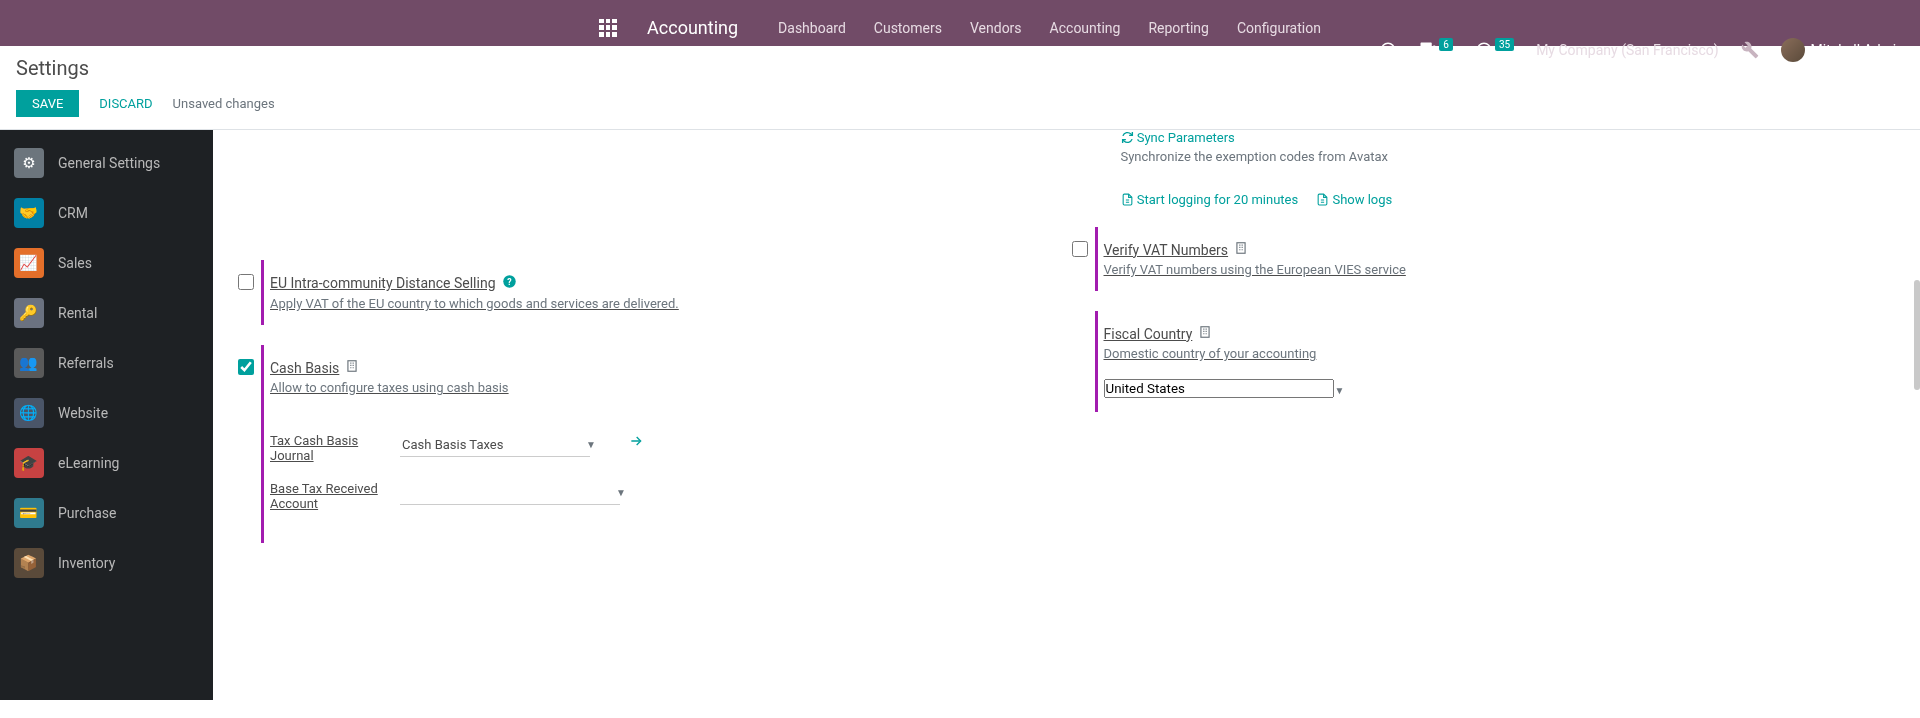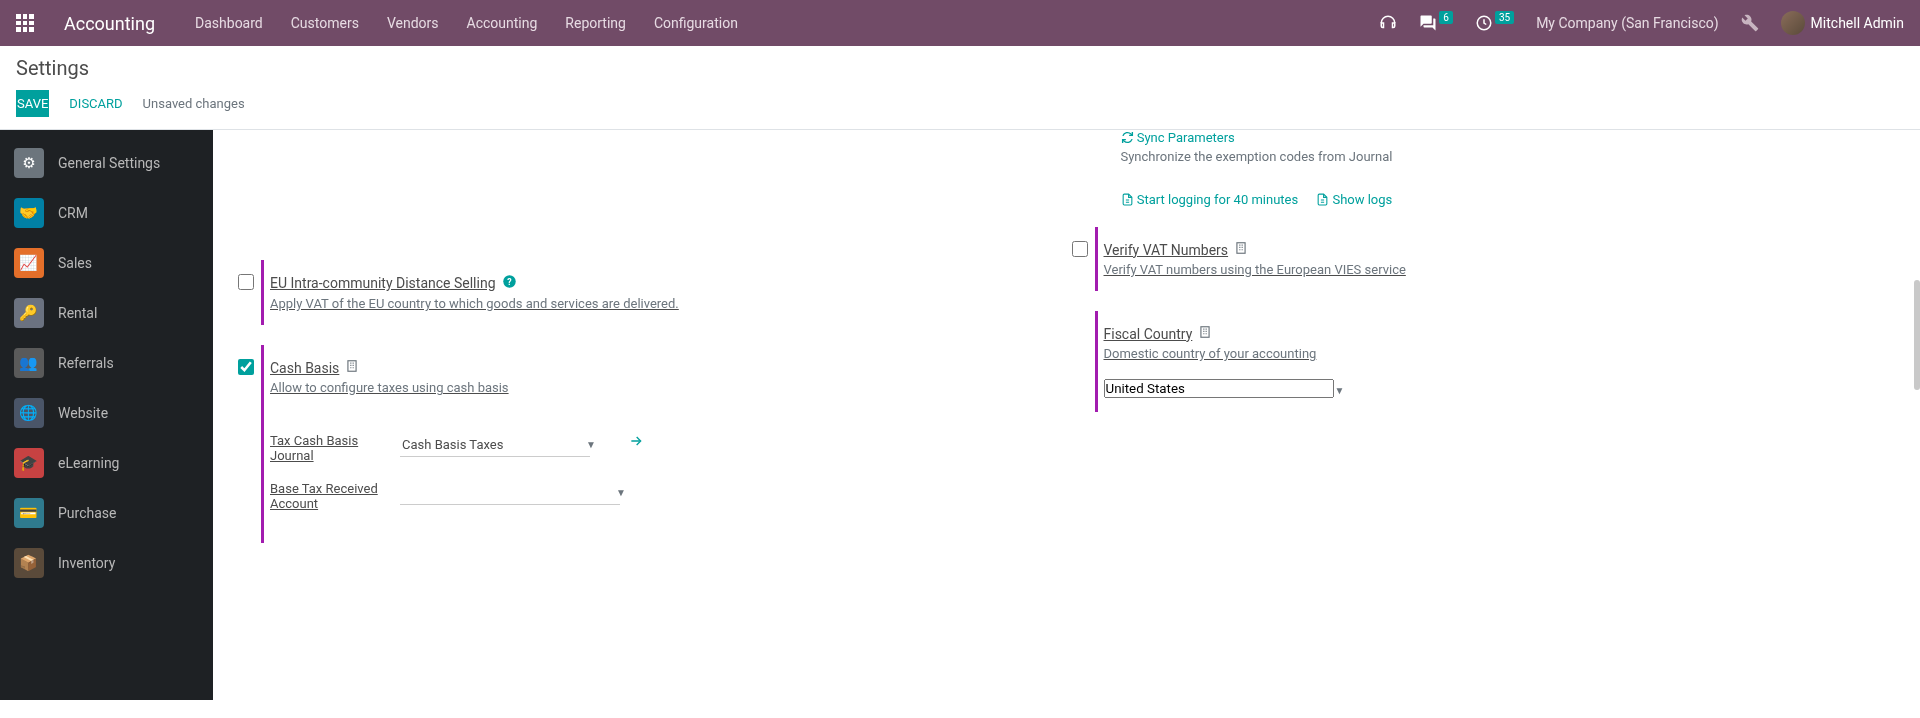--- a/index.html
+++ b/index.html
@@ -1,19 +1,19 @@
 <!DOCTYPE html>
 <html><head>
 <meta charset="utf-8">
 <style>
 * { margin: 0; padding: 0; box-sizing: border-box; font-family: -apple-system, BlinkMacSystemFont, "Segoe UI", Roboto, sans-serif; }
 body { background: #fff; color: #4c4c4c; font-size: 13px; }
 
 
-.navbar { background: #714B67; height: 46px; display: flex; align-items: center; padding: 4px 16px; color: #fff; }
+.navbar { background: #714B67; height: 46px; display: flex; align-items: center; padding: 17px 16px; color: #fff; flex-direction: column; }
 .navbar-left { display: flex; align-items: center; gap: 30px; }
 .apps-icon { width: 18px; height: 18px; display: grid; grid-template-columns: repeat(3, 1fr); gap: 2px; cursor: pointer; }
 .apps-icon span { background: #fff; }
 .navbar-brand { font-size: 18px; font-weight: 400; margin-right: 10px; }
 .navbar-menu { display: flex; gap: 28px; }
 .navbar-menu a { color: #e7dbe3; text-decoration: none; font-size: 14px; cursor: pointer; }
 .navbar-right { margin-left: auto; display: flex; align-items: center; gap: 22px; }
 .navbar-right .icon-btn { position: relative; color: #fff; cursor: pointer; display: flex; align-items: center; }
 .badge { background: #00a09d; color: #fff; font-size: 10px; padding: 1px 4px; border-radius: 2px; margin-left: 2px; position: relative; top: -6px; }
 .company-name { font-size: 14px; color: #e7dbe3; }
@@ -21,21 +21,21 @@
 .user { display: flex; align-items: center; font-size: 14px; }
 
 
 .control-panel { padding: 10px 16px 0 16px; border-bottom: 1px solid #dee2e6; }
 .cp-top { display: flex; justify-content: space-between; align-items: flex-start; }
 .cp-title { font-size: 20px; color: #4c4c4c; }
 .cp-search { width: 760px; position: relative; }
 .cp-search input { width: 100%; border: none; border-bottom: 1px solid #ccc; padding: 6px 28px 6px 6px; font-size: 14px; outline: none; }
 .cp-search .search-ico { position: absolute; right: 4px; top: 4px; color: #6c757d; }
 .cp-buttons { display: flex; align-items: center; gap: 12px; padding: 10px 0 12px 0; }
-.btn-save { background: #00a09d; color: #fff; border: none; padding: 6px 1px; font-size: 13px; cursor: pointer; }
+.btn-save { background: #00a09d; color: #fff; border: none; padding: 6px 16px; font-size: 13px; cursor: pointer; }
 .btn-discard { background: none; border: none; color: #00a09d; font-size: 13px; cursor: pointer; padding: 6px 8px; }
 .unsaved { color: #6c757d; font-size: 13px; }
 
 
 .main { display: flex; }
 .sidebar { width: 213px; background: #1e2124; min-height: 570px; padding-top: 8px; }
 .sidebar-item { display: flex; align-items: center; gap: 14px; padding: 10px 14px; color: #b8b8b8; cursor: pointer; font-size: 14px; }
 .sidebar-item .sb-icon { width: 30px; height: 30px; border-radius: 4px; display: flex; align-items: center; justify-content: center; color: #fff; font-size: 15px; }
 .ic-settings { background: #6c757d; }
 .ic-crm { background: #0180a5; }
@@ -253,28 +253,28 @@
 
       <div class="col">
         <div class="sync-block">
           <a class="link">
             <svg width="13" height="13" viewBox="0 0 24 24" fill="none" stroke="currentColor" stroke-width="2.5">
                 <path d="M21 2v6h-6M3 22v-6h6"></path>
                 <path d="M3.5 9a9 9 0 0114.9-3.4L21 8M20.5 15a9 9 0 01-14.9 3.4L3 16"></path>
               </svg>
             <span>Sync Parameters</span>
           </a>
-          <div class="desc">Synchronize the exemption codes from Journal</div>
+          <div class="desc">Synchronize the exemption codes from Avatax</div>
           <div class="log-links">
             <a class="link">
               <svg width="13" height="13" viewBox="0 0 24 24" fill="none" stroke="currentColor" stroke-width="2">
                   <path d="M14 2H6a2 2 0 00-2 2v16a2 2 0 002 2h12a2 2 0 002-2V8z"></path>
                   <path d="M14 2v6h6M9 13h6M9 17h6"></path>
                 </svg>
-              <span>Start logging for 40 minutes</span>
+              <span>Start logging for 20 minutes</span>
             </a>
             <a class="link">
               <svg width="13" height="13" viewBox="0 0 24 24" fill="none" stroke="currentColor" stroke-width="2">
                   <path d="M14 2H6a2 2 0 00-2 2v16a2 2 0 002 2h12a2 2 0 002-2V8z"></path>
                   <path d="M14 2v6h6M9 13h6M9 17h6"></path>
                 </svg>
               <span>Show logs</span>
             </a>
           </div>
         </div>

